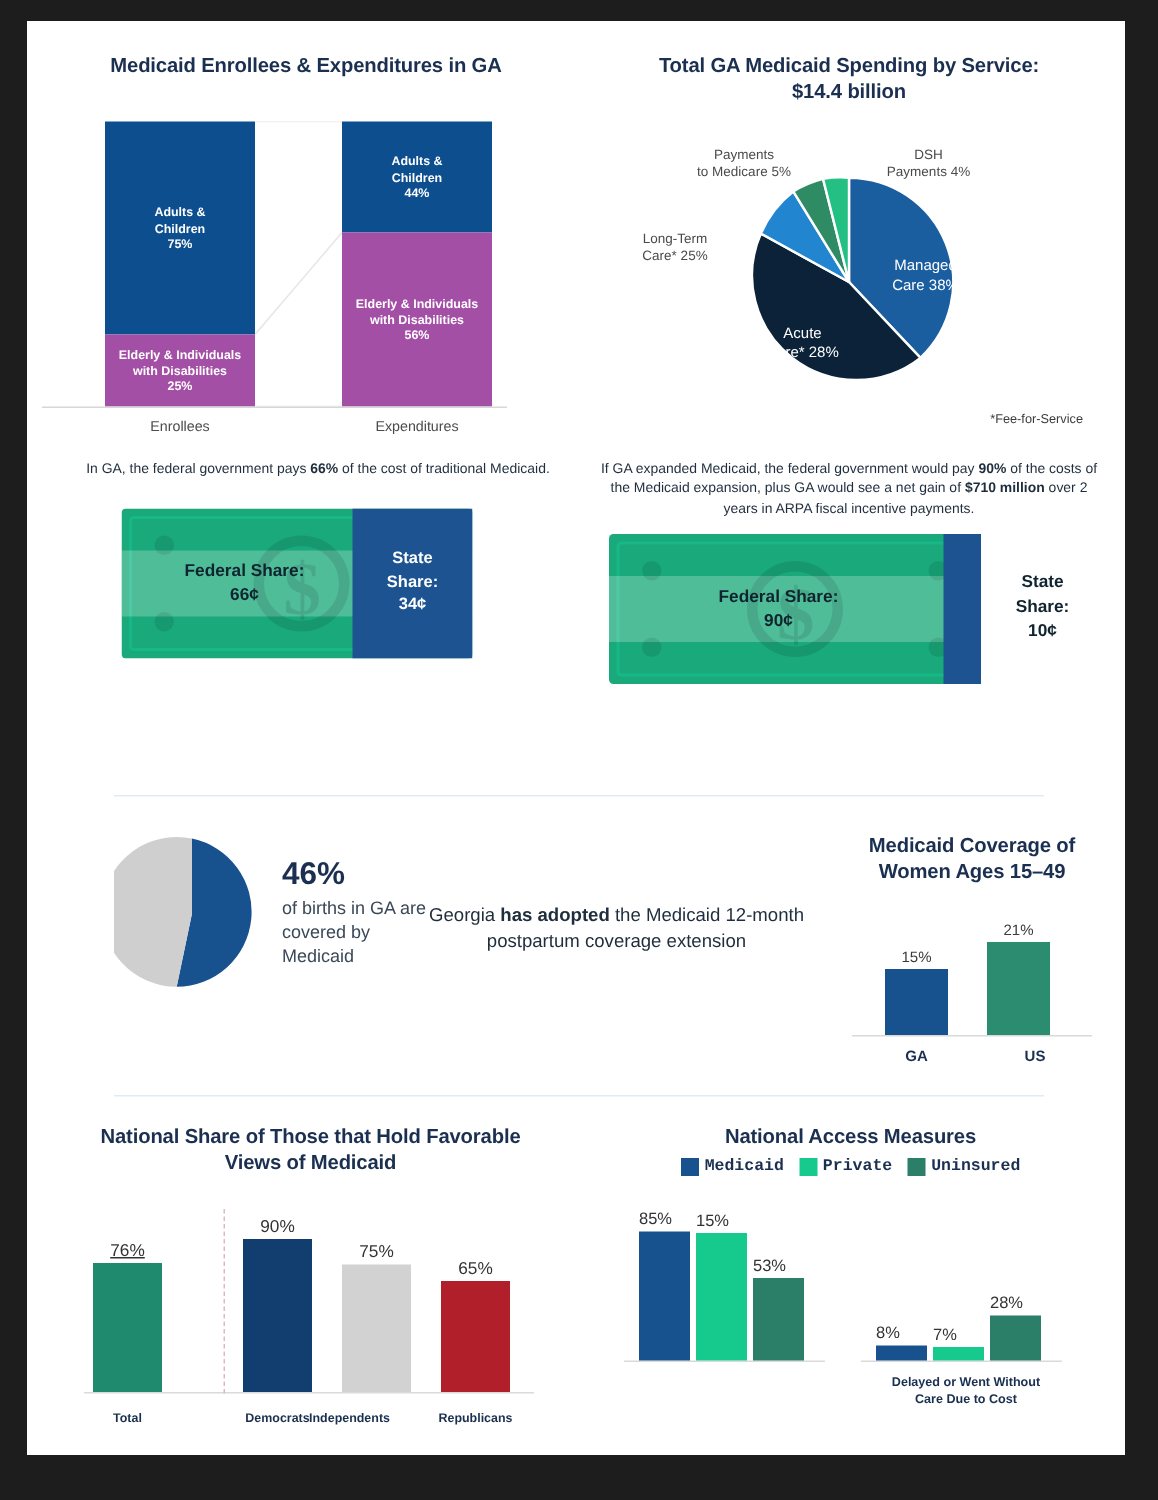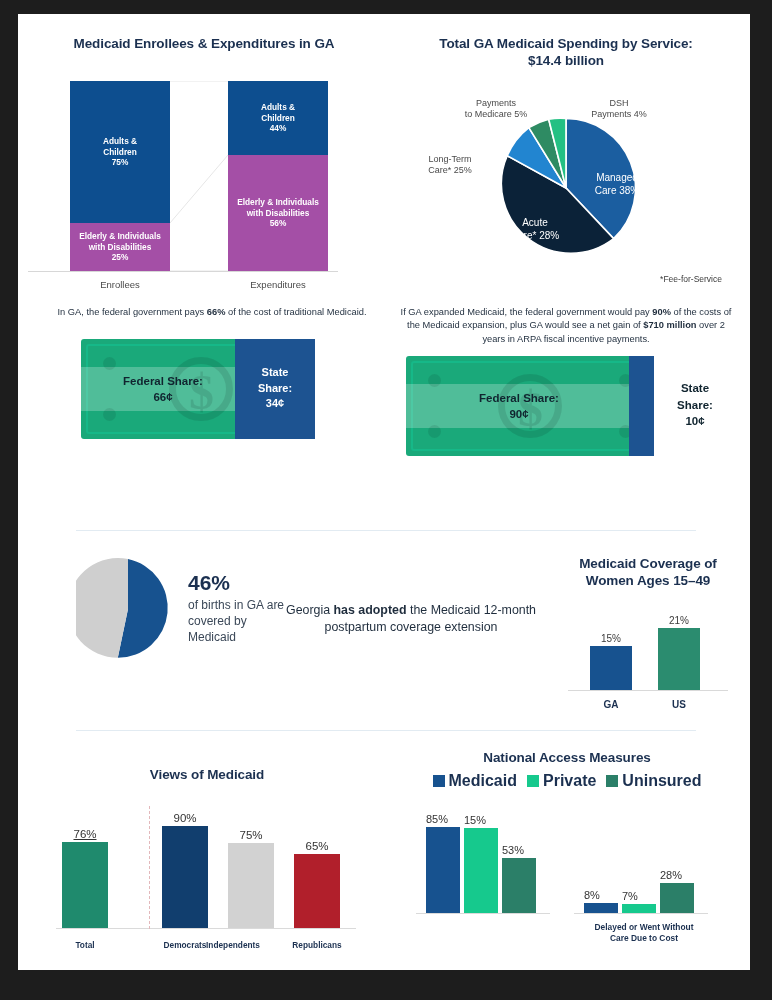--- a/index.html
+++ b/index.html
@@ -239,21 +239,21 @@
     font-size: 8.3px; font-weight: bold; color: #1b3050;
   }
 
   #access-panel { position: absolute; left: 384px; top: 6px; width: 330px; }
   #access-legend {
     display: flex; justify-content: center; gap: 10px;
     margin-top: 5px; align-items: center;
   }
   .leg-item { display: flex; align-items: center; gap: 4px; }
   .leg-sw { width: 12px; height: 12px; }
-  .leg-tx { font-size: 16px; font-weight: bold; color: #1b3050; }
+  .leg-tx { font-size: 11px; font-weight: bold; color: #1b3050; font-family: Liberation Mono, monospace; }
 
   #access-plot { position: relative; width: 330px; height: 148px; margin-top: 8px; }
   .aaxis {
     position: absolute; bottom: 32px; height: 1px; background: #dadada;
   }
   #aaxis-1 { left: 14px;  width: 134px; }
   #aaxis-2 { left: 172px; width: 134px; }
   .abar { position: absolute; bottom: 33px; width: 34px; }
   .abar-rect { position: absolute; bottom: 0; width: 100%; }
   .abar-val {
@@ -477,32 +477,32 @@
             <div class="wbar" style="left:32px;">
               <div class="wbar-val" style="bottom:46px;">15%</div>
               <div class="wbar-rect" style="height:44px; background:#17528f;"></div>
             </div>
             <div class="wbar-cat" style="left:23px;">GA</div>
 
             <div class="wbar" style="left:100px;">
               <div class="wbar-val" style="bottom:64px;">21%</div>
               <div class="wbar-rect" style="height:62px; background:#2b8c6f;"></div>
             </div>
-            <div class="wbar-cat" style="left:91px;margin-top:20px;">US</div>
+            <div class="wbar-cat" style="left:102px;margin-top:20px;">US</div>
           </div>
         </div>
       </div>
 
       <div class="divider" id="div2"></div>
 
       <div id="sec4">
 
         <div id="views-panel">
           <div class="panel-title">
-            <br>
+            <span>National Share of Those that Hold Favorable</span><br>
             <span>Views of Medicaid</span>
           </div>
 
           <div id="views-plot">
             <div id="views-axis"></div>
             <div id="views-sep"></div>
 
             <div class="vbar" style="left:30px; width:46px;">
               <div class="vbar-val" style="bottom:88px;text-decoration:underline;">76%</div>
               <div class="vbar-rect" style="height:86px; background:#1f8a6d;"></div>

